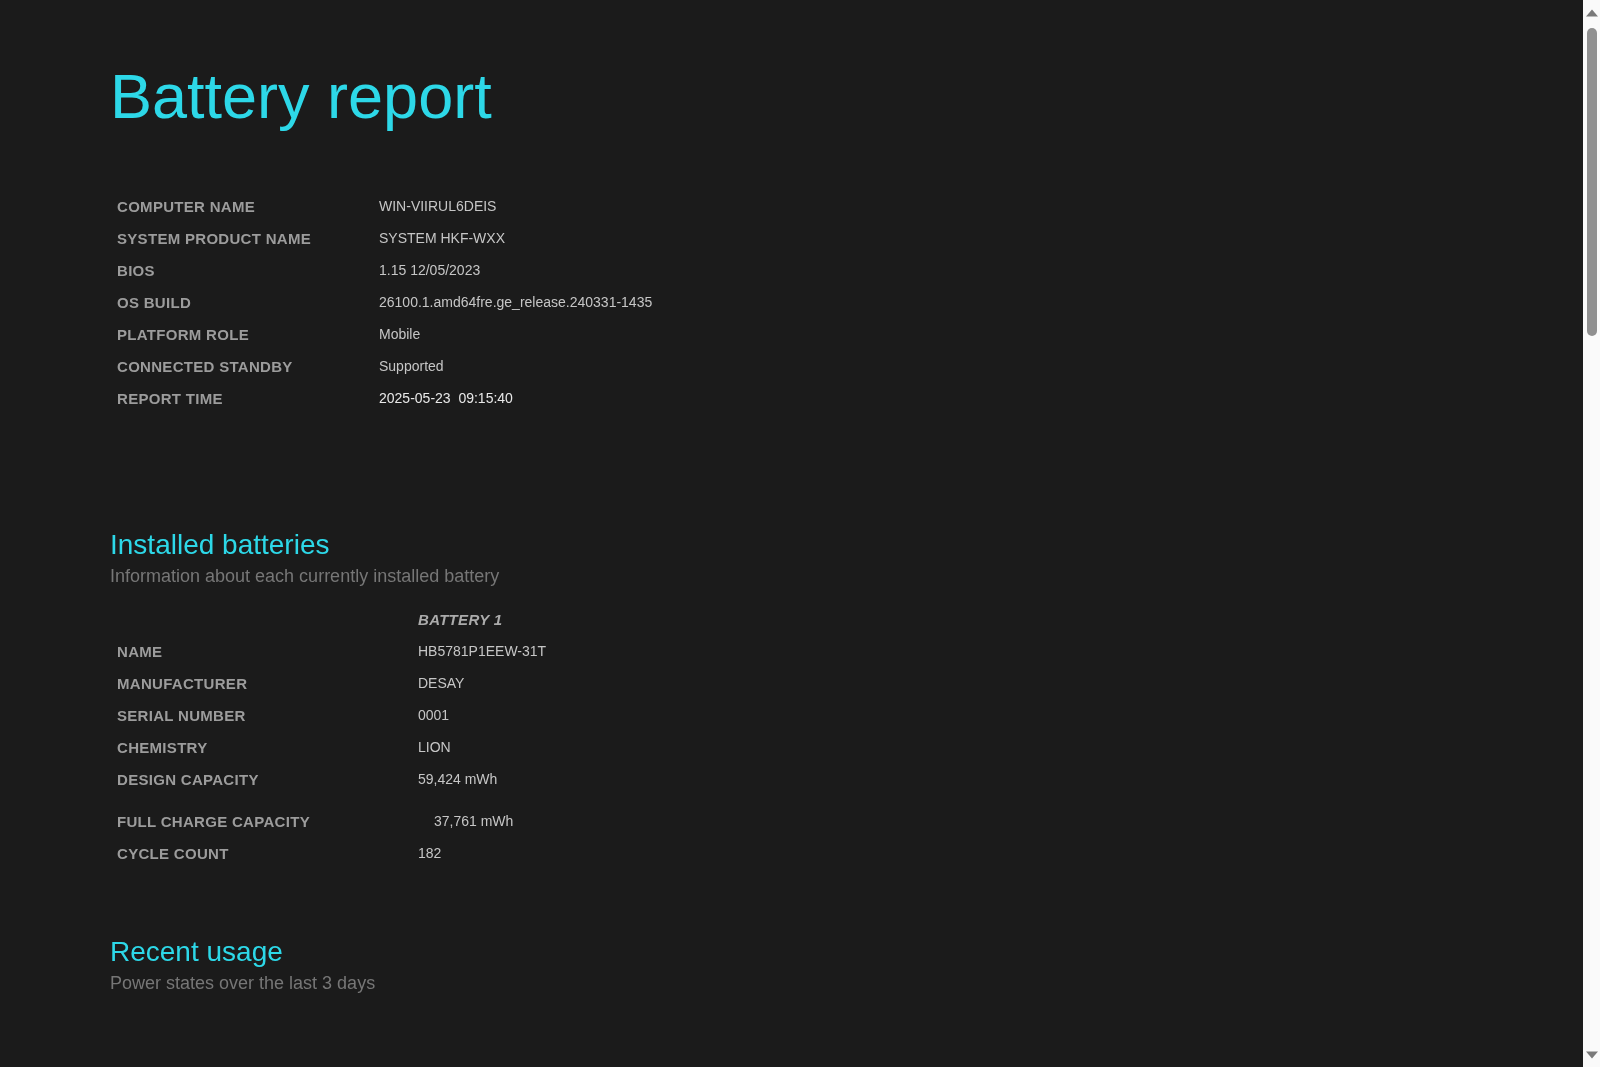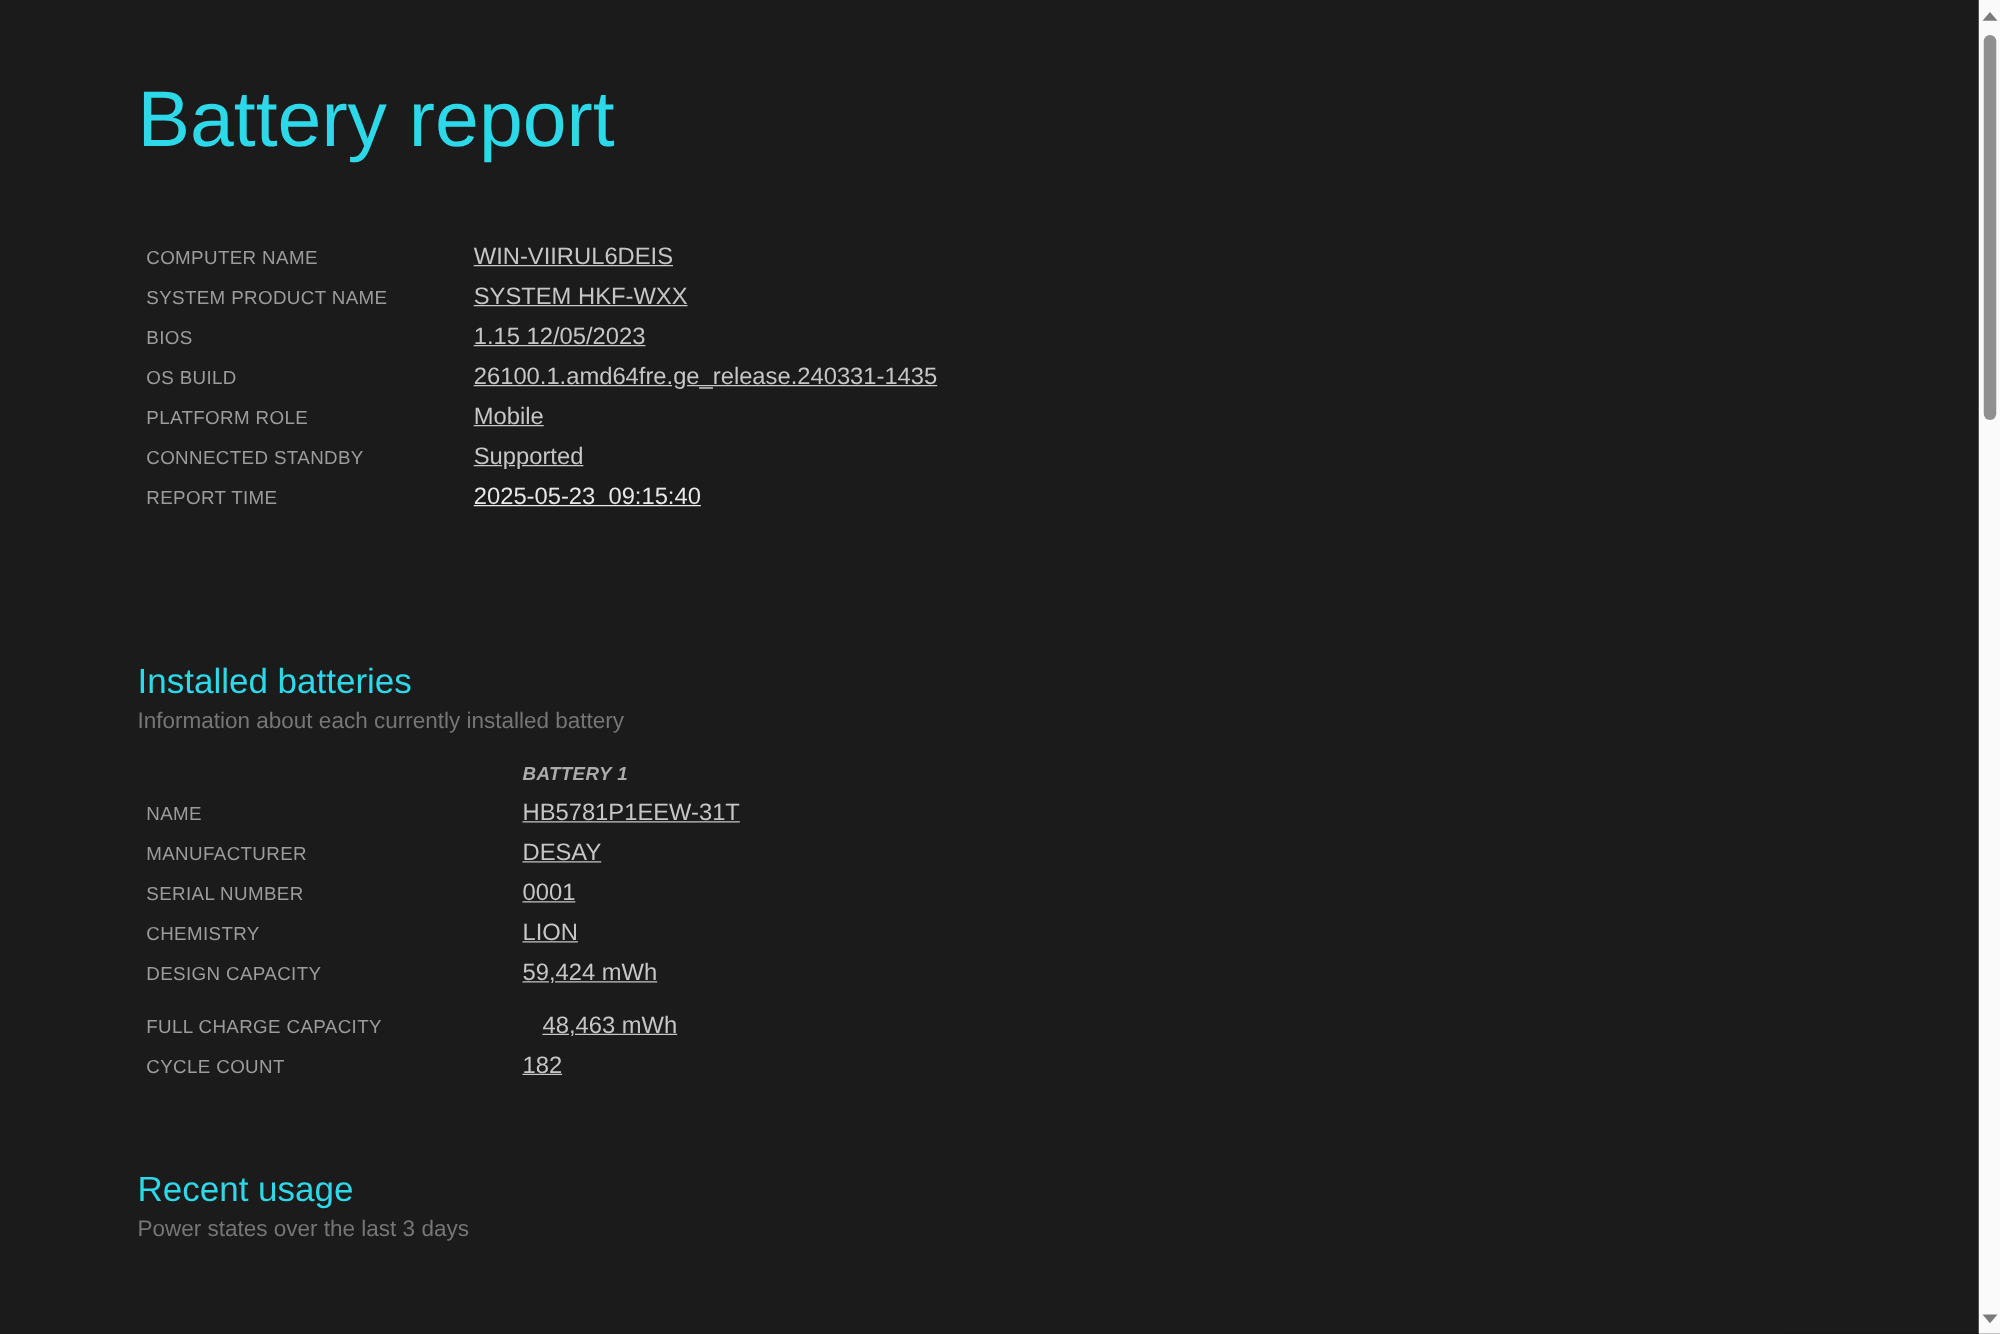--- a/index.html
+++ b/index.html
@@ -40,31 +40,30 @@
     line-height: 1.15;
   }
 
   .kv-table { margin-top: 58px; padding-left: 7px; }
   .kv-row { display: flex; align-items: center; height: 32px; }
   .kv-row.gap-before { margin-top: 10px; gap: 16px; }
   .kv-label {
     width: 262px;
     flex: 0 0 262px;
     font-size: 15px;
-    font-weight: normal;
+    font-weight: bold;
     letter-spacing: 0.3px;
     color: var(--label);
     text-transform: uppercase;
   }
   .kv-value {
-    font-size: 19px;
+    font-size: 14px;
     font-weight: 400;
     color: var(--value);
     white-space: pre;
-    text-decoration: underline;
   }
   .kv-value.bright { color: var(--value-bright); }
 
   .section { margin-top: 114px; }
   .section-heading {
     margin: 0;
     font-size: 28px;
     font-weight: 400;
     color: var(--accent);
     line-height: 1.2;
@@ -186,21 +185,21 @@
         <div class="kv-row">
           <div class="kv-label">CHEMISTRY</div>
           <div class="kv-value">LION</div>
         </div>
         <div class="kv-row">
           <div class="kv-label">DESIGN CAPACITY</div>
           <div class="kv-value">59,424 mWh</div>
         </div>
         <div class="kv-row gap-before">
           <div class="kv-label">FULL CHARGE CAPACITY</div>
-          <div class="kv-value">48,463 mWh</div>
+          <div class="kv-value">37,761 mWh</div>
         </div>
         <div class="kv-row">
           <div class="kv-label">CYCLE COUNT</div>
           <div class="kv-value">182</div>
         </div>
       </div>
     </div>
 
     <div class="section section-recent">
       <h2 class="section-heading">Recent usage</h2>

